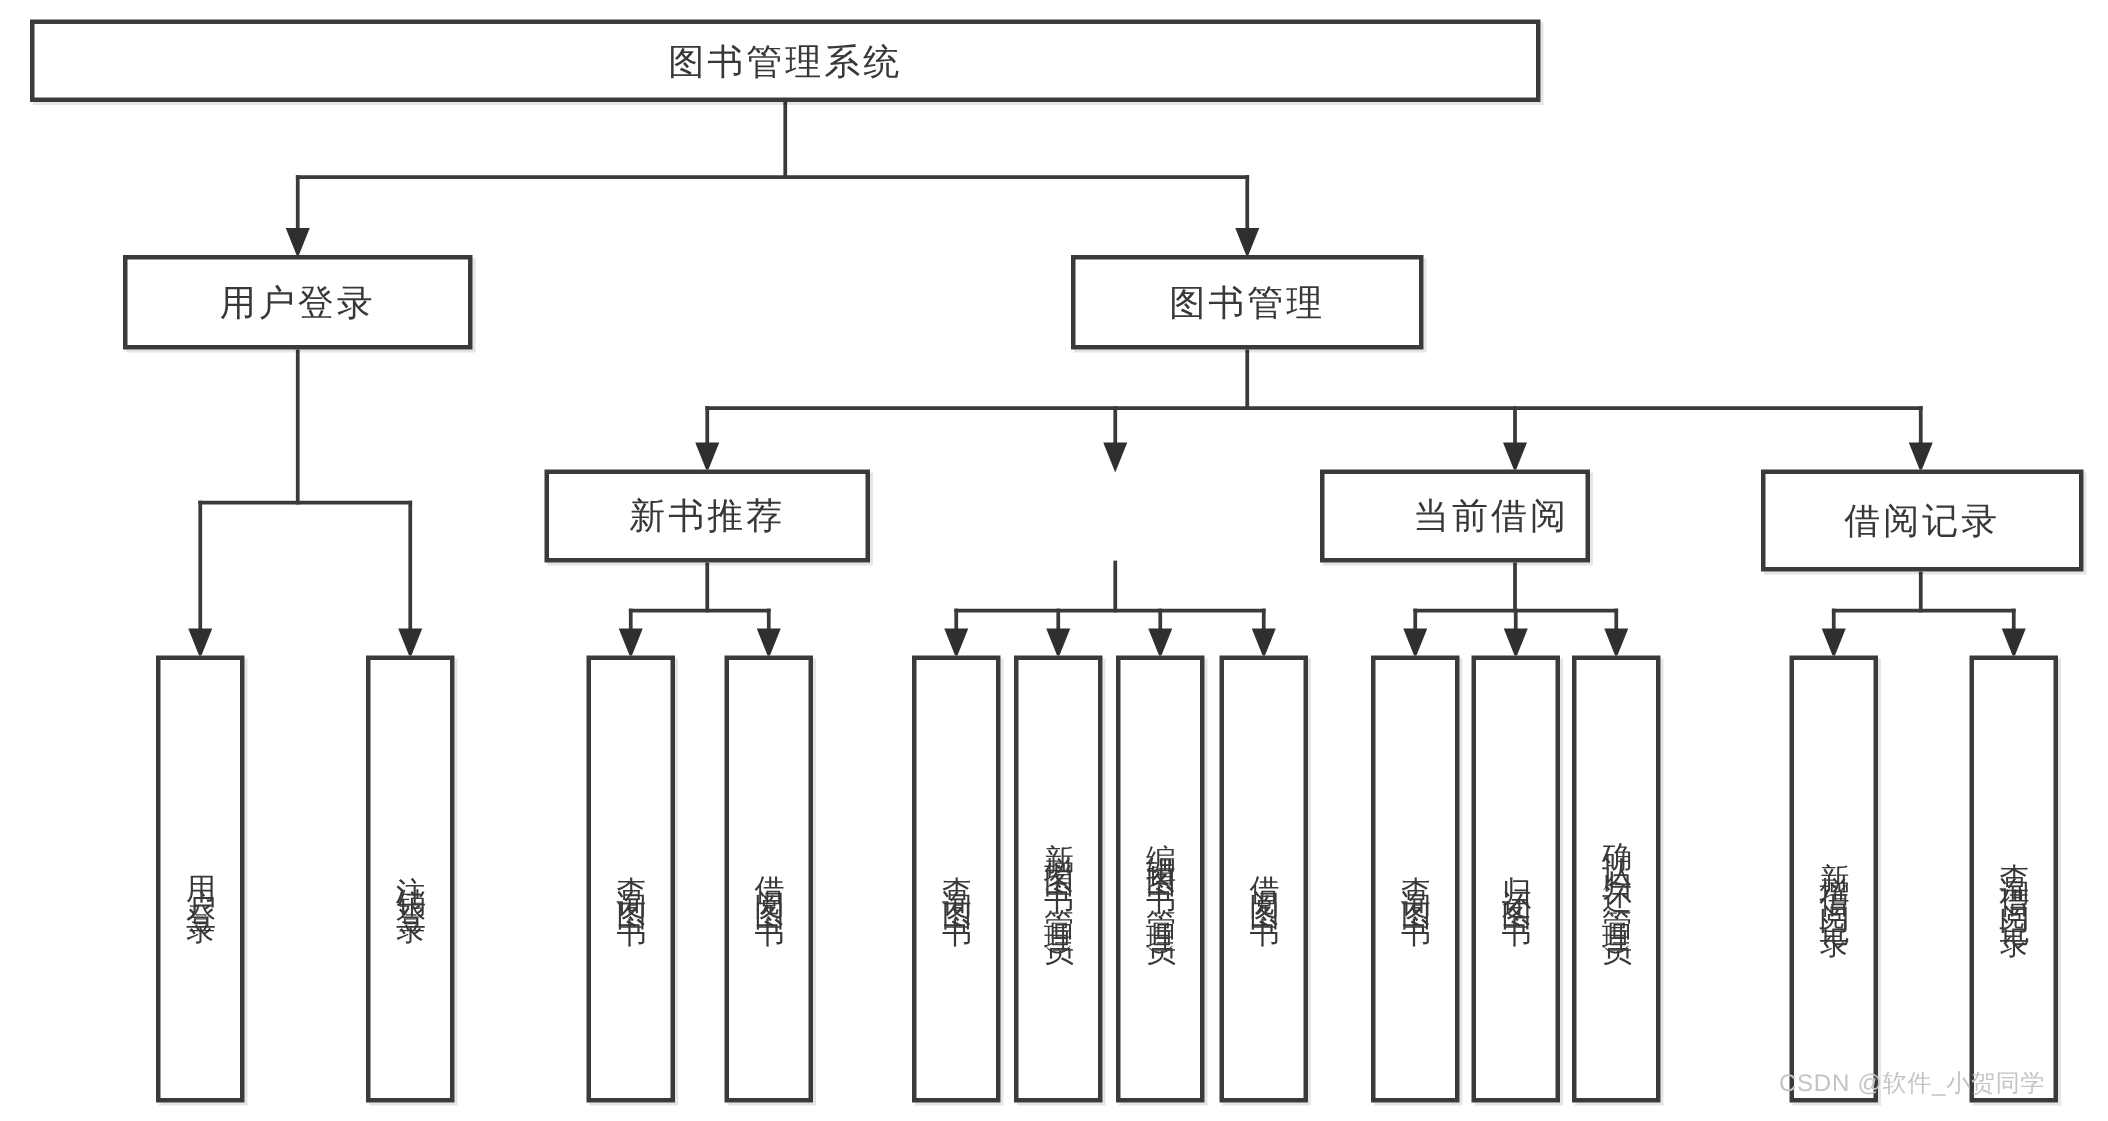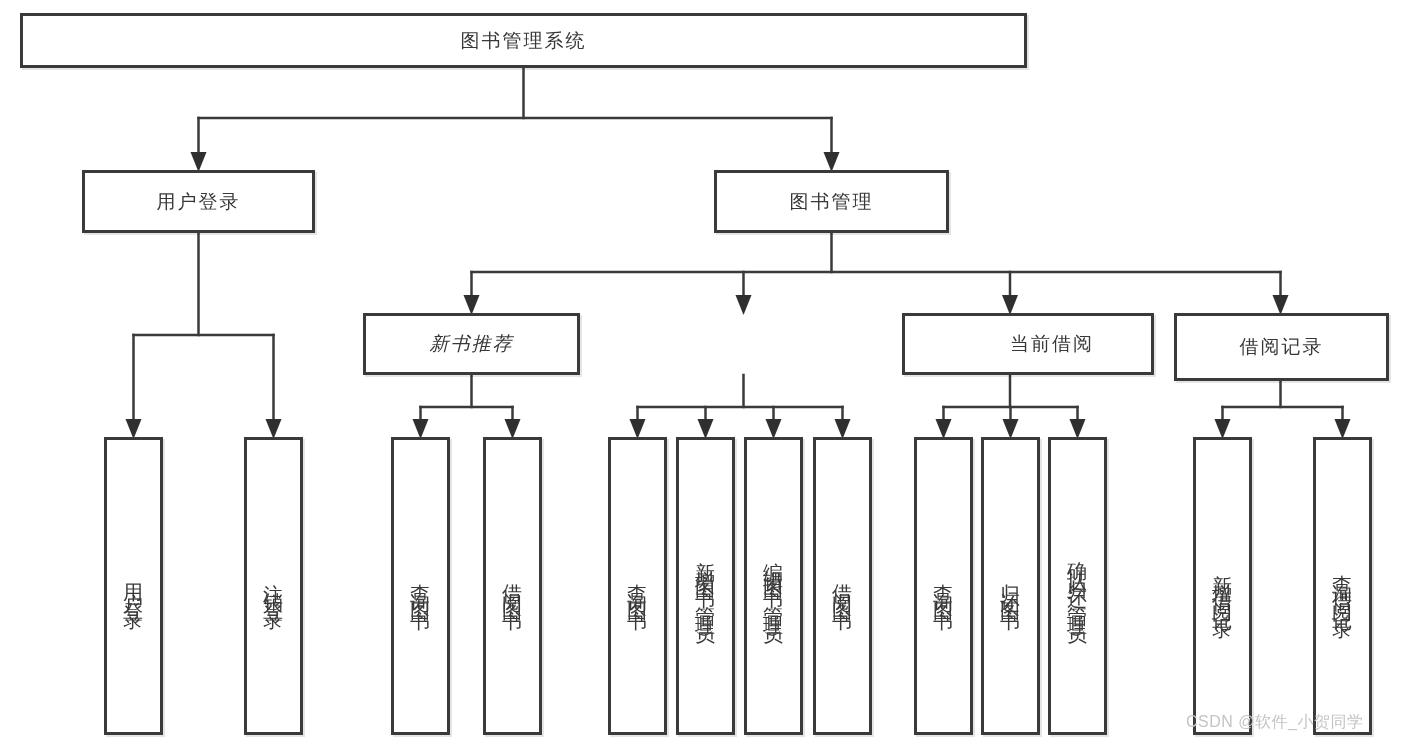--- a/index.html
+++ b/index.html
@@ -38,21 +38,21 @@
     border: 3px solid var(--border);
     background: var(--background);
     display: flex;
     align-items: center;
     justify-content: center;
     color: var(--text);
     z-index: 2;
     box-shadow: 2px 2px 0 rgba(0,0,0,0.10);
   }
   .node.horiz span {
-    font-size: 19px;
+    font-size: 24px;
     letter-spacing: 2px;
     white-space: nowrap;
   }
   .node.vert span {
     writing-mode: vertical-rl;
     text-orientation: mixed;
     font-size: 20px;
     letter-spacing: 9px;
     line-height: 1;
     white-space: nowrap;
@@ -130,24 +130,24 @@
   <div class="watermark">CSDN @软件_小贺同学</div>
 <div class="node horiz" style="left: 20px; top: 13px; width: 1007px; height: 55px;">
       <span>图书管理系统</span>
     </div>
     <div class="node horiz" style="left: 82px; top: 170px; width: 233px; height: 63px;">
       <span>用户登录</span>
     </div>
     <div class="node horiz" style="left: 714px; top: 170px; width: 235px; height: 63px;">
       <span>图书管理</span>
     </div>
-    <div class="node horiz" style="left: 363px; top: 313px; width: 217px; height: 62px; font-style: italic;">
+    <div class="node horiz" style="left: 363px; top: 313px; width: 217px; height: 62px;">
       <span>新书推荐</span>
     </div>
-    <div class="node horiz" style="left: 902px; top: 313px; width: 252px; height: 62px; padding-left: 48px;">
+    <div class="node horiz" style="left: 880px; top: 313px; width: 180px; height: 62px; padding-left: 48px;">
       <span>当前借阅</span>
     </div>
     <div class="node horiz" style="left: 1174px; top: 313px; width: 215px; height: 68px;">
       <span>借阅记录</span>
     </div>
     <div class="node vert" style="left: 104px; top: 437px; width: 59px; height: 298px;">
       <span>用户登录</span>
     </div>
     <div class="node vert" style="left: 244px; top: 437px; width: 59px; height: 298px;">
       <span>注销登录</span>

